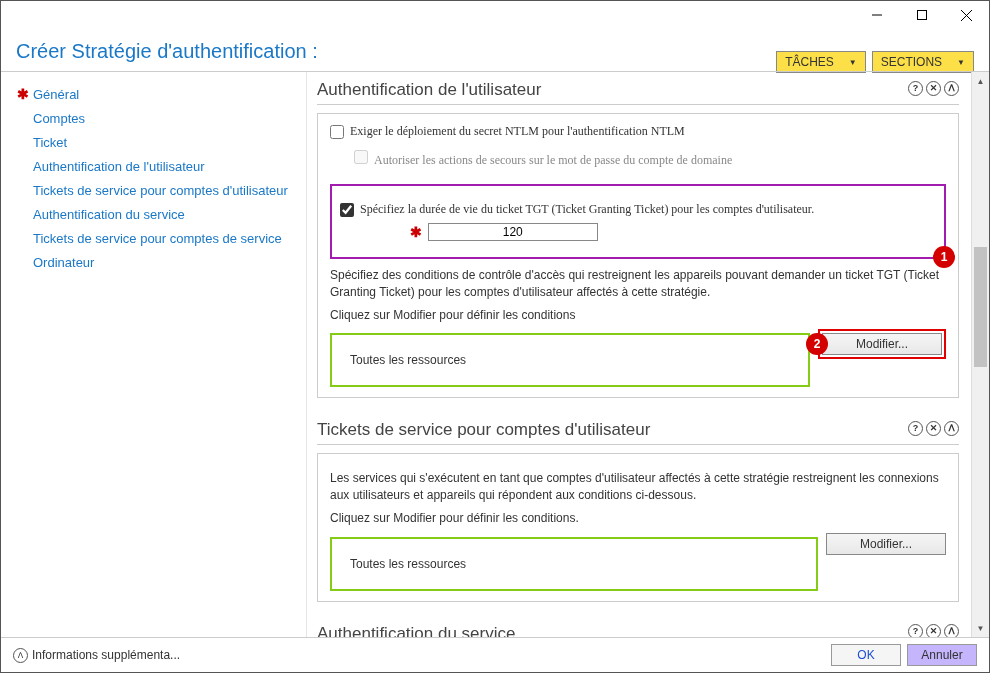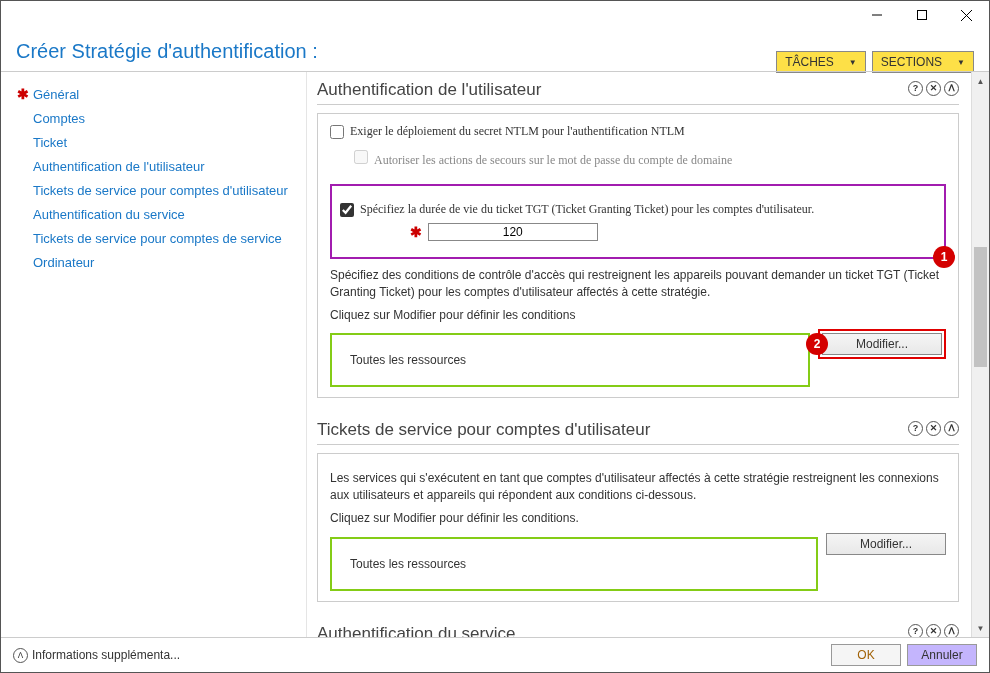--- a/index.html
+++ b/index.html
@@ -66,21 +66,21 @@
     
     .btn-modify { width: 120px; padding: 3px 0; background: linear-gradient(#f5f5f5,#e8e8e8); border: 1px solid #888; font-size: 12px; text-align: center;}
     .highlight-btn { border: 2px solid #e00000; padding: 2px; position: relative; display:inline-block;}
     .badge.b2 { left: -14px; top: 2px; }
     
     
     .footer { height: 35px; border-top: 1px solid #ccc; display: flex; align-items: center; padding: 0 12px; gap: 6px;}
     .footer-info { flex: 1; display: flex; align-items: center; gap: 4px; font-size: 12px;}
     .chev-circle { width:15px; height:15px; border-radius:50%; border:1px solid #555; display:flex; align-items:center; justify-content:center; font-size:8px;}
     .foot-btn { width: 70px; padding: 3px 0; text-align:center; border: 1px solid #999; background: #c4b5fd; font-size:12px;}
-    .foot-btn.disabled { color:#a16207; background:#f5f5f5;}
+    .foot-btn.disabled { color:#1d4ed8; background:#f5f5f5;}
   </style>
 </head>
 <body>
 
 <div class="window">
 
   <div class="titlebar">
     <div class="winbtn">
         <svg width="10" height="10">
           <line x1="0" y1="5" x2="10" y2="5" stroke="#000" stroke-width="1"></line>

